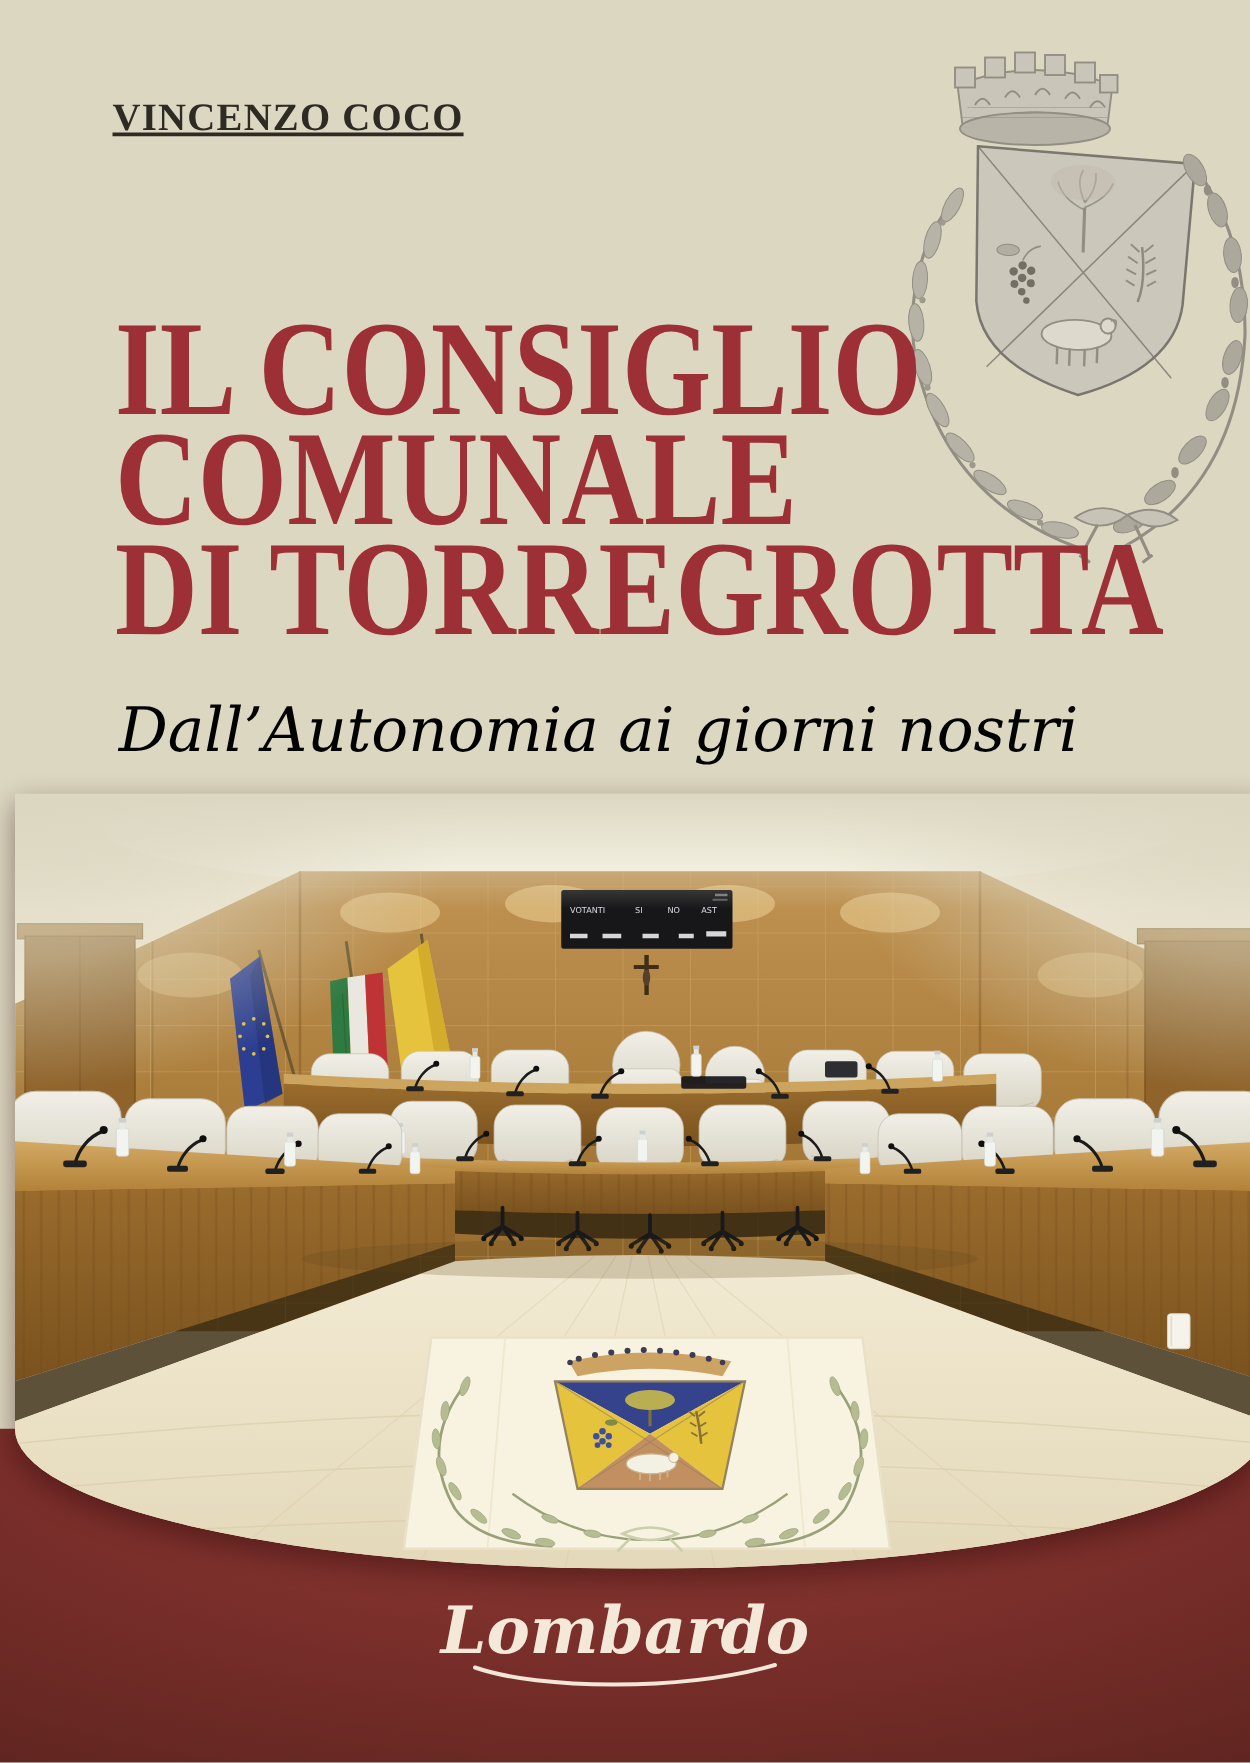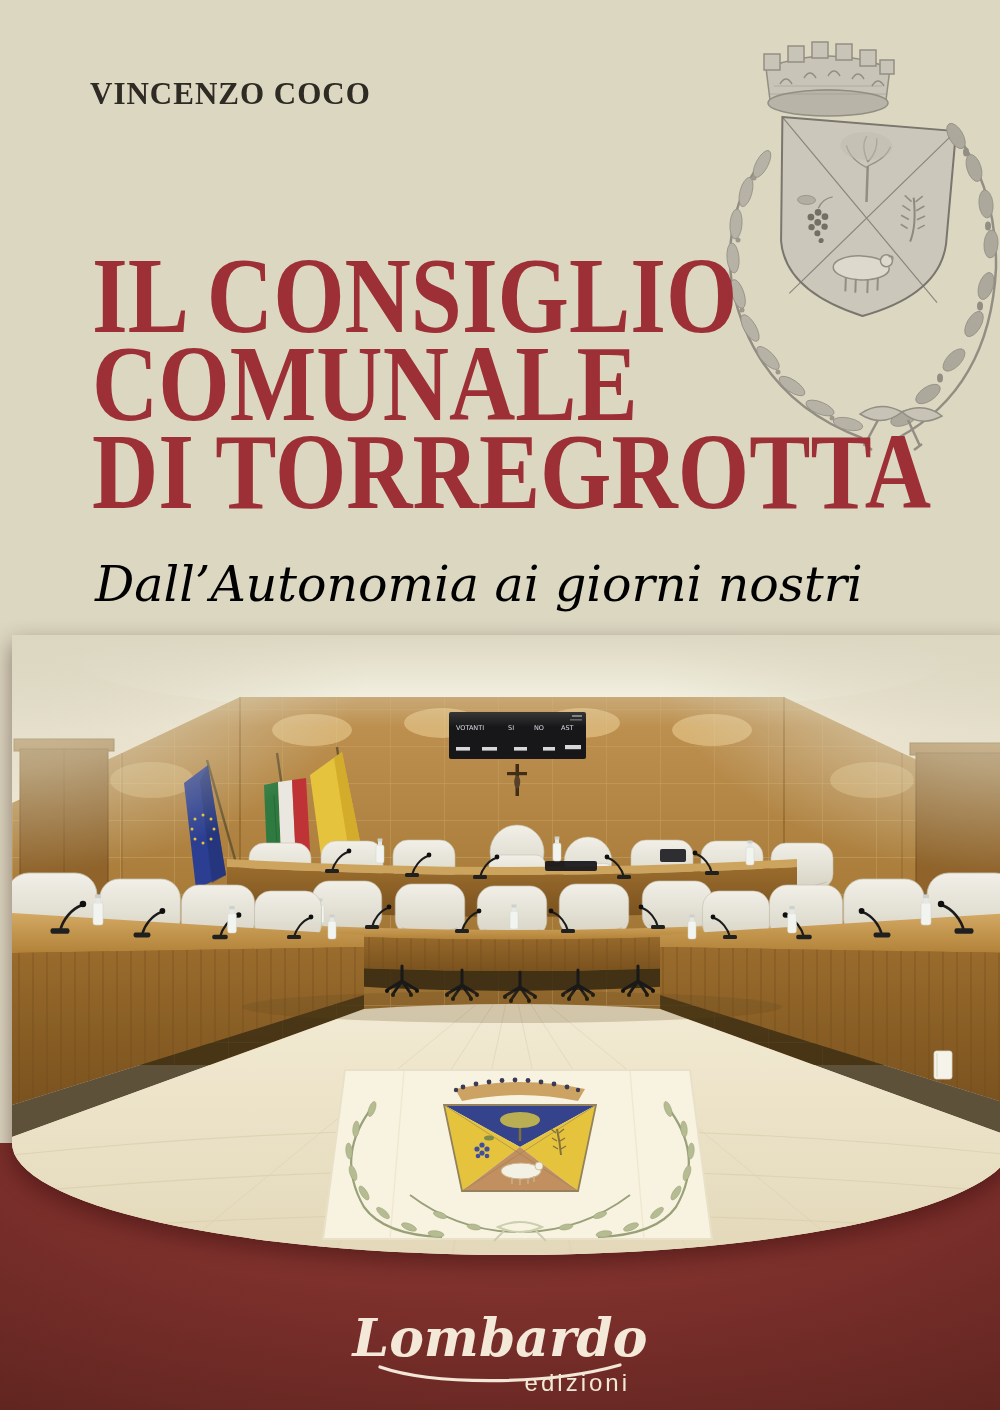--- a/index.html
+++ b/index.html
@@ -4,21 +4,21 @@
 <style>
   html,body{margin:0;padding:0;background:#8a8a88;}
   .cover{
     position:relative; width:1000px; height:1410px; margin:0 auto;
     background:#dcd7c1; overflow:hidden;
     font-family:"Liberation Serif", serif;
   }
   .author{
     position:absolute; left:90px; top:76px;
     font-family:"Liberation Serif", serif; font-weight:bold;
-    font-size:31px; letter-spacing:1px; color:#2e2a24;
+    font-size:31px; letter-spacing:1px; color:#2e2a24;text-decoration:underline;
   }
   .arms{ position:absolute; right:0; top:6px; width:300px; height:452px; }
   .title{
     position:absolute; left:92px; top:252px; width:1100px;
     transform:scaleX(0.85); transform-origin:left top;
     color:#9d2f36; font-weight:bold; font-size:108px; line-height:88px;
     letter-spacing:0px;
   }
   .title div{ white-space:nowrap; }
   .subtitle{
@@ -33,21 +33,21 @@
   .photo{
     position:absolute; left:12px; top:635px; width:1000px; height:620px;
     border-radius:0 0 500px 500px / 0 0 112px 112px;
     overflow:hidden; box-shadow:0 8px 22px rgba(40,5,5,.45);
   }
   .photo svg{ display:block; }
   .logo{
     position:absolute; left:0; top:1276px; width:1000px;
     display:flex; flex-direction:column; align-items:center; z-index:5;
   }
-  .logo-inner{ position:relative; width:320px; text-align:center;margin-top:33px; }
+  .logo-inner{ position:relative; width:320px; text-align:center; }
   .logo-name{
     font-family:"DejaVu Serif", serif; font-style:italic; font-weight:bold;
     font-size:52px; color:#f4e9d8; line-height:58px;
   }
   .logo-swash{ position:absolute; left:36px; top:54px; }
   .logo-sub{
     font-family:"Liberation Sans", sans-serif; font-size:24px;
     letter-spacing:3px; color:#f2e8d7; text-align:right; padding-right:30px; margin-top:2px;
   }
 </style>
@@ -513,17 +513,16 @@
       <rect x="640" y="0" width="360" height="240" fill="url(#fadeTR)"></rect>
     </svg>
   </div>
 
   <div class="logo">
     <div class="logo-inner">
       <div class="logo-name">Lombardo</div>
       <svg class="logo-swash" width="248" height="24" viewBox="0 0 248 24">
         <path d="M4,4 C56,22 170,23 244,2" stroke="#f2e7d6" stroke-width="3.2" fill="none" stroke-linecap="round"></path>
       </svg>
-      <div class="logo-sub">edizioni</div>
     </div>
   </div>
 
 </div>
 
 </body></html>

